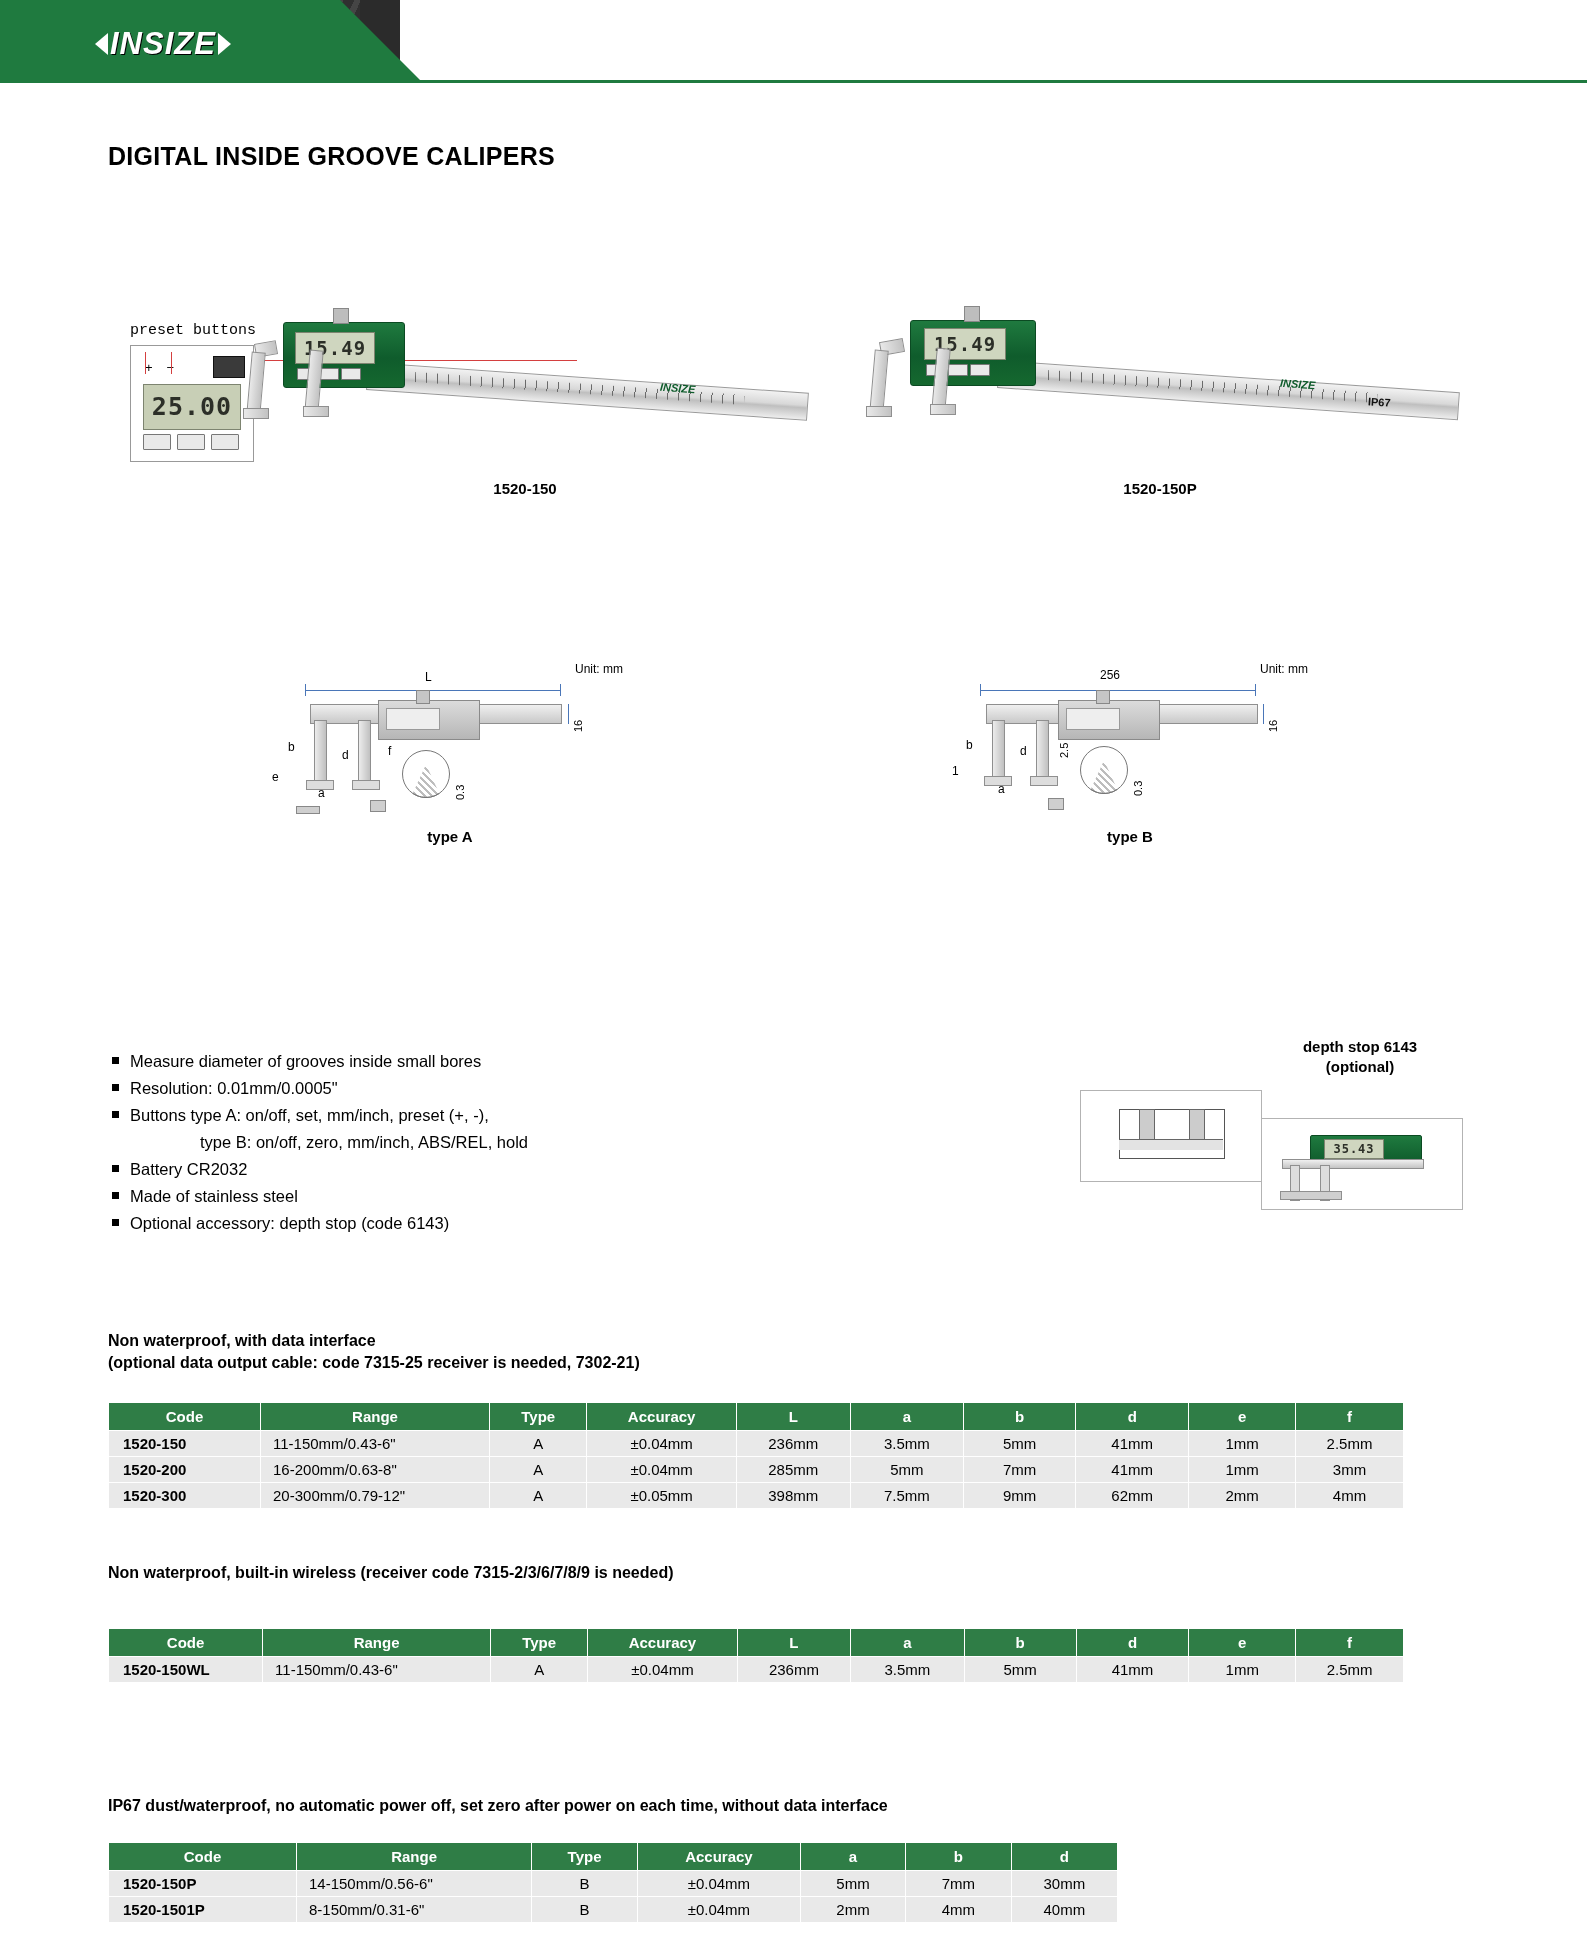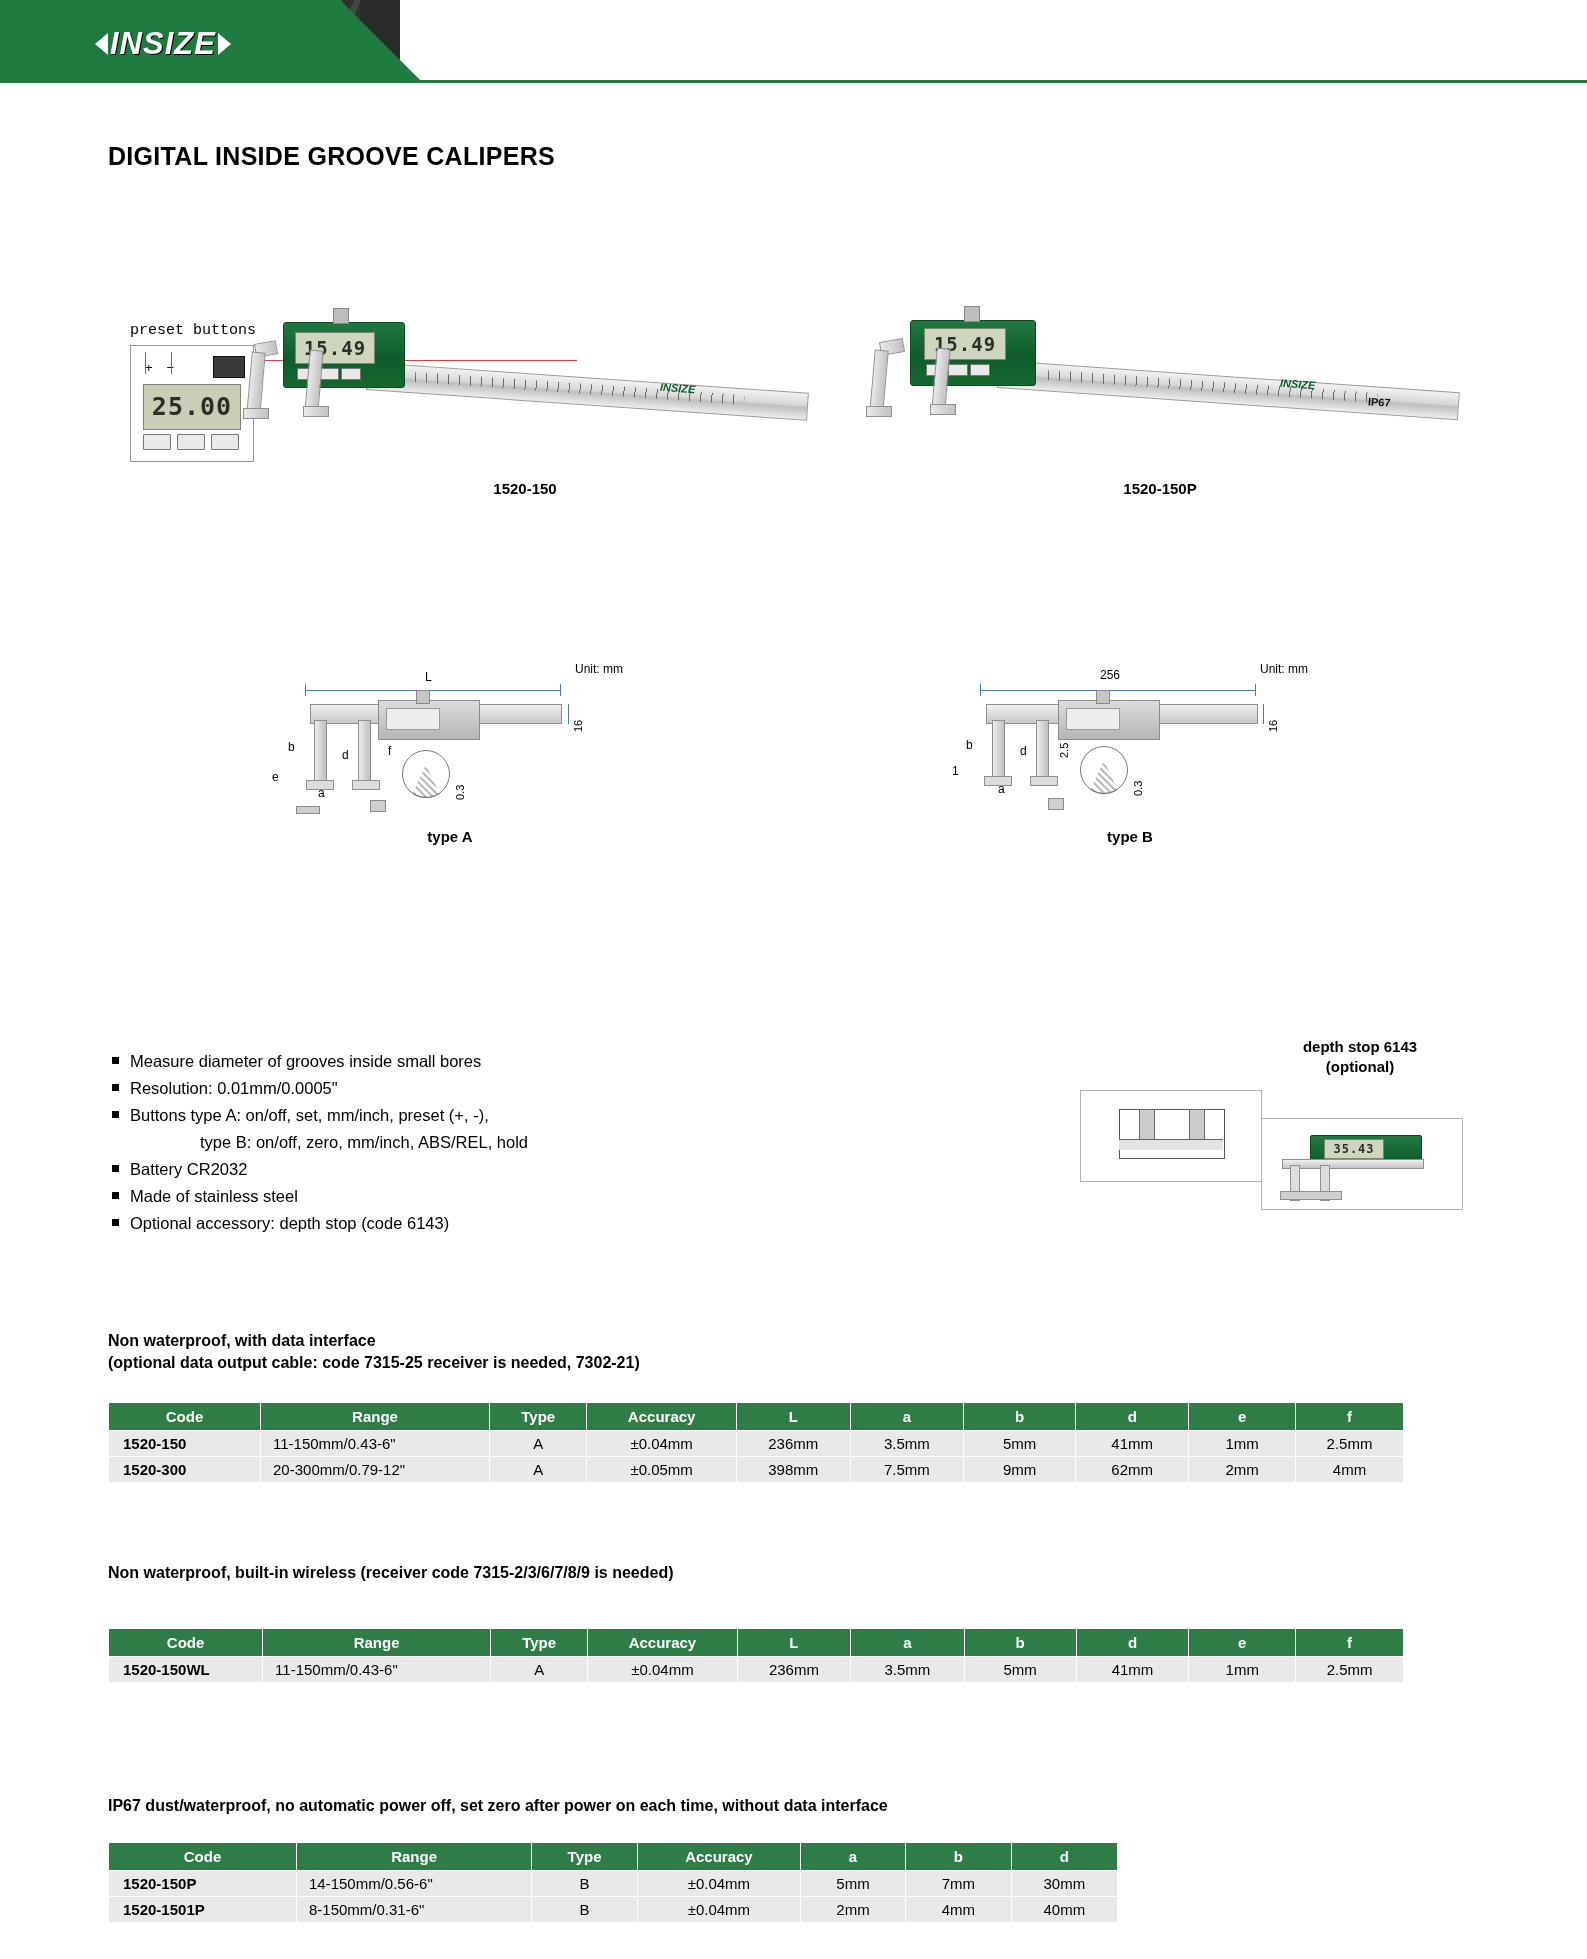--- a/index.html
+++ b/index.html
@@ -431,20 +431,32 @@
       <td>A</td>
       <td>±0.04mm</td>
       <td>236mm</td>
       <td>3.5mm</td>
       <td>5mm</td>
       <td>41mm</td>
       <td>1mm</td>
       <td>2.5mm</td>
     </tr>
     <tr>
+      <td class="code">1520-200</td>
+      <td class="range">16-200mm/0.63-8"</td>
+      <td>A</td>
+      <td>±0.04mm</td>
+      <td>285mm</td>
+      <td>5mm</td>
+      <td>7mm</td>
+      <td>41mm</td>
+      <td>1mm</td>
+      <td>3mm</td>
+    </tr>
+    <tr>
       <td class="code">1520-300</td>
       <td class="range">20-300mm/0.79-12"</td>
       <td>A</td>
       <td>±0.05mm</td>
       <td>398mm</td>
       <td>7.5mm</td>
       <td>9mm</td>
       <td>62mm</td>
       <td>2mm</td>
       <td>4mm</td>

